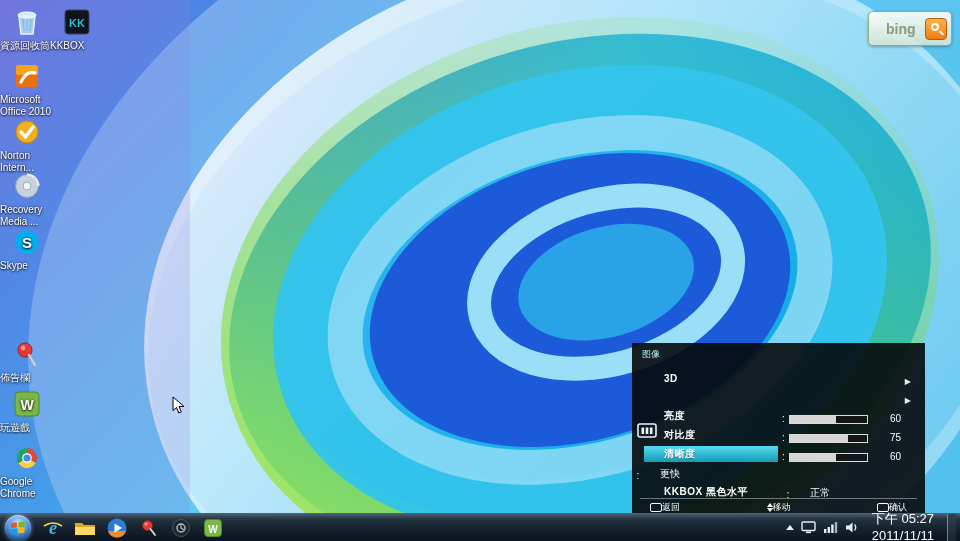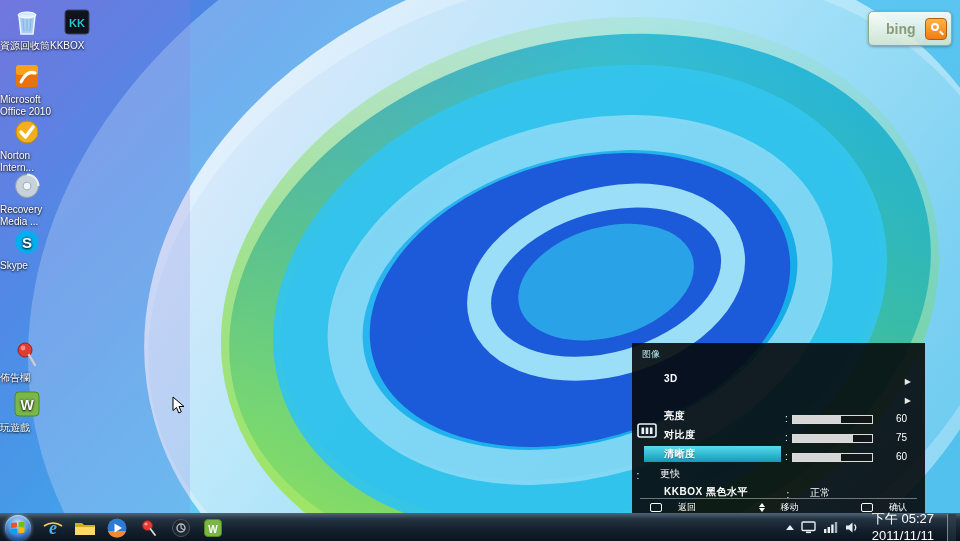--- a/index.html
+++ b/index.html
@@ -33,28 +33,28 @@
   .osd-title { position:absolute; left:10px; top:5px; font-size:9px; color:#aee0e4; }
   .osd-rows { position:absolute; left:0; top:24px; right:0; }
   .osd-row { position:relative; height:19px; display:flex; align-items:flex-end; }
   .osd-label { margin-left:12px; width:138px; padding-left:20px; height:16px;
                display:flex; align-items:center; font-weight:bold; letter-spacing:.5px; }
   .osd-row.selected .osd-label { background:linear-gradient(180deg,#55dcee,#149ab6);
                color:#fff; text-shadow:0 1px 1px rgba(0,0,0,.4); }
   .osd-colon { width:12px; text-align:center; }
   .osd-slider { width:82px; height:9px; border:1px solid #dcdcdc; background:rgba(20,20,20,.6); }
   .osd-slider .fill { height:100%; background:#d6d6d6; }
-  .osd-value { width:34px; margin-right:18px; text-align:right; }
+  .osd-value { width:34px; margin-right:24px; text-align:right; }
   .osd-textvalue { margin-left:16px; }
   .osd-arrow { position:absolute; right:14px; font-size:8px; color:#e8e8e8; }
   .osd-rail-icon { position:absolute; left:5px; top:80px; }
   .osd-footer { position:absolute; left:8px; right:8px; bottom:4px; height:18px;
                 border-top:1px solid rgba(255,255,255,.4); display:flex;
                 align-items:center; justify-content:space-between; padding:0 10px; }
-  .osd-fitem { display:flex; align-items:center; gap:16px; font-size:9px; }
+  .osd-fitem { display:flex; align-items:center; gap:0; font-size:9px; }
   .fbox { width:12px; height:9px; border:1px solid #fff; border-radius:2px; display:inline-block; }
   .fmove { display:inline-flex; flex-direction:column; gap:1px; align-items:center; }
   .tri-up { width:0; height:0; border-left:3px solid transparent; border-right:3px solid transparent; border-bottom:4px solid #fff; }
   .tri-down { width:0; height:0; border-left:3px solid transparent; border-right:3px solid transparent; border-top:4px solid #fff; }
 
   
   .taskbar { position:absolute; left:0; bottom:0; width:960px; height:28px;
              background:linear-gradient(180deg,#4a5d70 0%,#243442 18%,#15212e 55%,#0b141e 100%);
              border-top:1px solid rgba(160,190,215,.45); display:flex; align-items:center; }
   .start-orb { position:relative; width:26px; height:26px; margin-left:5px; border-radius:50%;
@@ -172,20 +172,30 @@
   </div>
 
   <div class="dicon" style="left:0;top:388px">
     <svg class="img" viewBox="0 0 32 32">
       <rect x="4" y="4" width="24" height="24" rx="4" fill="#7ab648" stroke="#4d8a22"></rect>
       <text x="16" y="22" font-size="14" font-weight="bold" fill="#fff" text-anchor="middle" font-family="Liberation Sans, sans-serif">W</text>
     </svg>
     <span>玩遊戲</span>
   </div>
 
+  <div class="dicon" style="left:0;top:442px">
+    <svg class="img" viewBox="0 0 32 32">
+      <path d="M16 16 L16 6 A10 10 0 0 1 24.66 21 Z" fill="#dd4b39"></path>
+      <path d="M16 16 L24.66 21 A10 10 0 0 1 7.34 21 Z" fill="#ffcd40"></path>
+      <path d="M16 16 L7.34 21 A10 10 0 0 1 16 6 Z" fill="#1da462"></path>
+      <circle cx="16" cy="16" r="4.8" fill="#fff"></circle>
+      <circle cx="16" cy="16" r="3.6" fill="#4887ec"></circle>
+    </svg>
+    <span>Google Chrome</span>
+  </div>
 
   <div class="bing">
     <span class="bing-logo">bing</span>
     <span class="bing-btn">
       <span class="lens"></span>
       <span class="handle"></span>
     </span>
   </div>
 
   <div class="osd">

